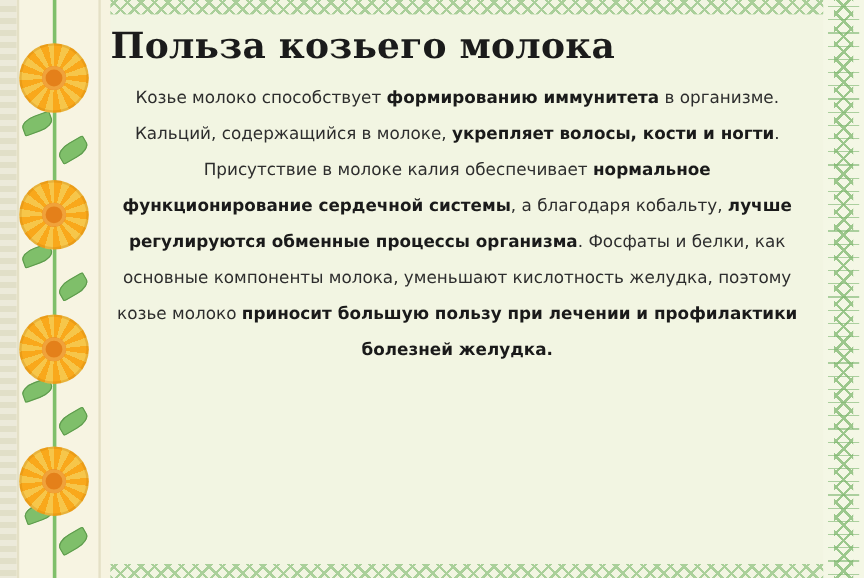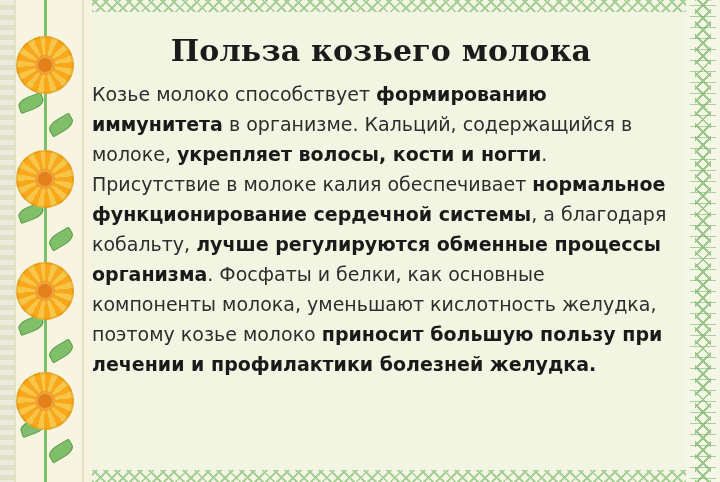--- a/index.html
+++ b/index.html
@@ -145,31 +145,31 @@
     width: 600px;
     height: 466px;
     box-sizing: border-box;
     padding: 6px 14px 0 8px;
   }
   .title {
     font-family: "DejaVu Serif", serif;
     font-weight: bold;
     font-size: 30px;
     color: #1b1b1b;
-    text-align: center;
+    text-align: left;
     letter-spacing: .2px;
-    margin: 20px 0 12px 0;
+    margin: 8px 0 12px 0;
     line-height: 1.1;
   }
   .body-text {
     font-family: "DejaVu Sans", sans-serif;
-    font-size: 19px;
+    font-size: 14px;
     line-height: 30px;
     color: #2d2d2d;
-    text-align: left;
+    text-align: center;
   }
   .body-text b {
     font-weight: bold;
     color: #1a1a1a;
   }
 </style>
 </head>
 <body>
 
 <div class="page">

